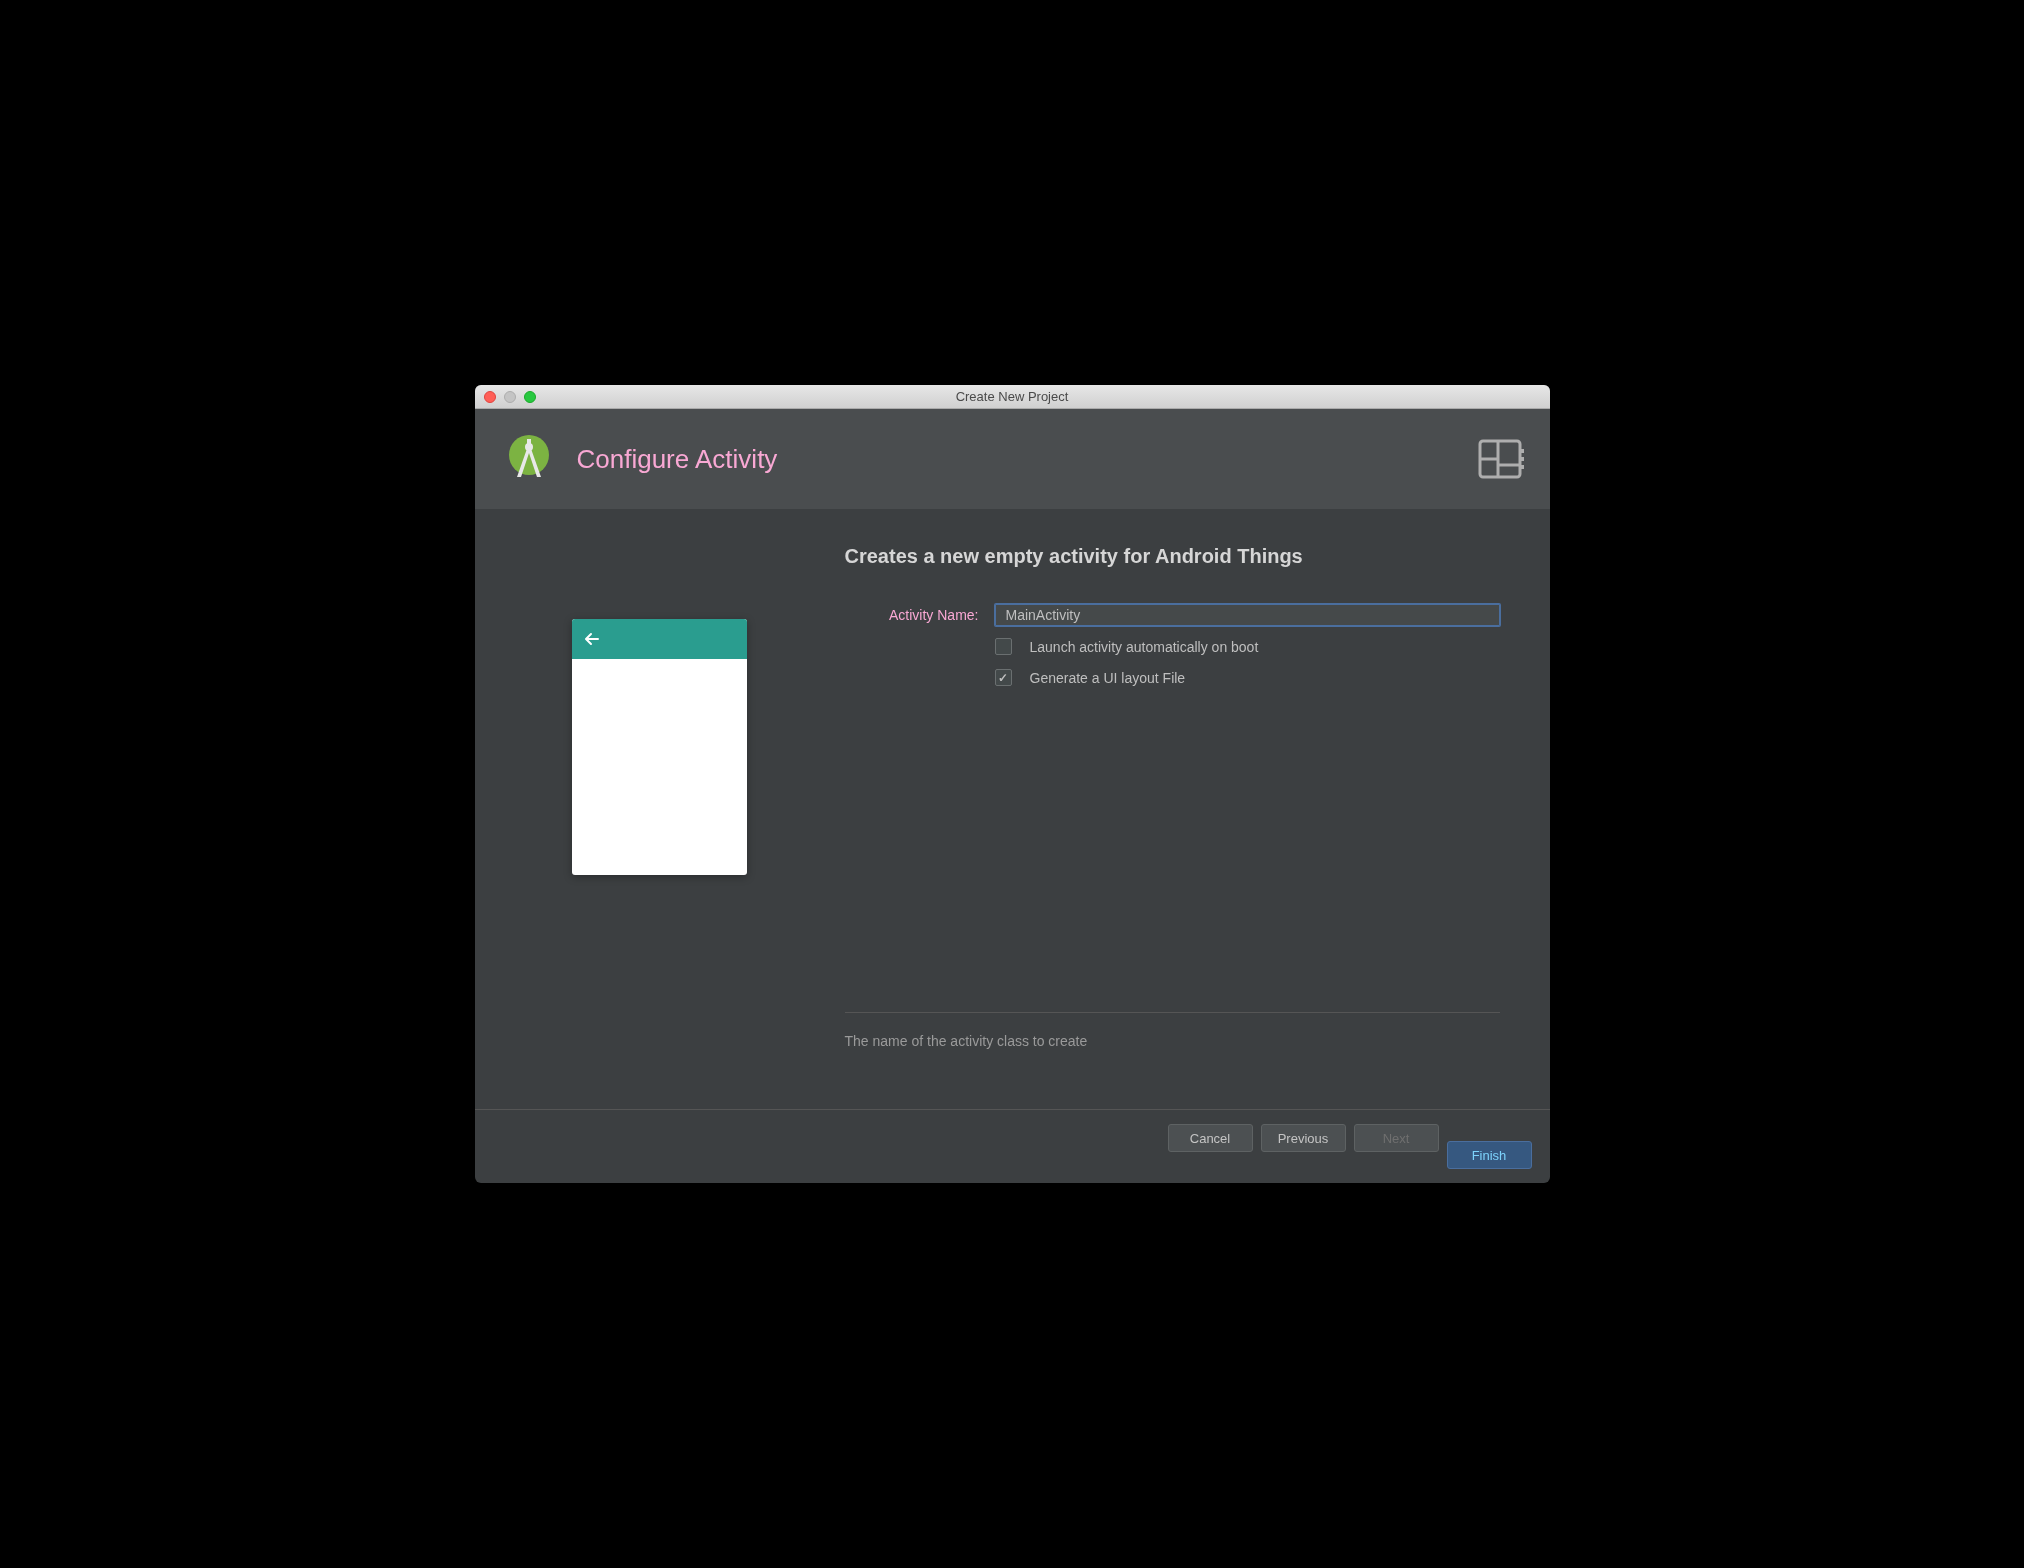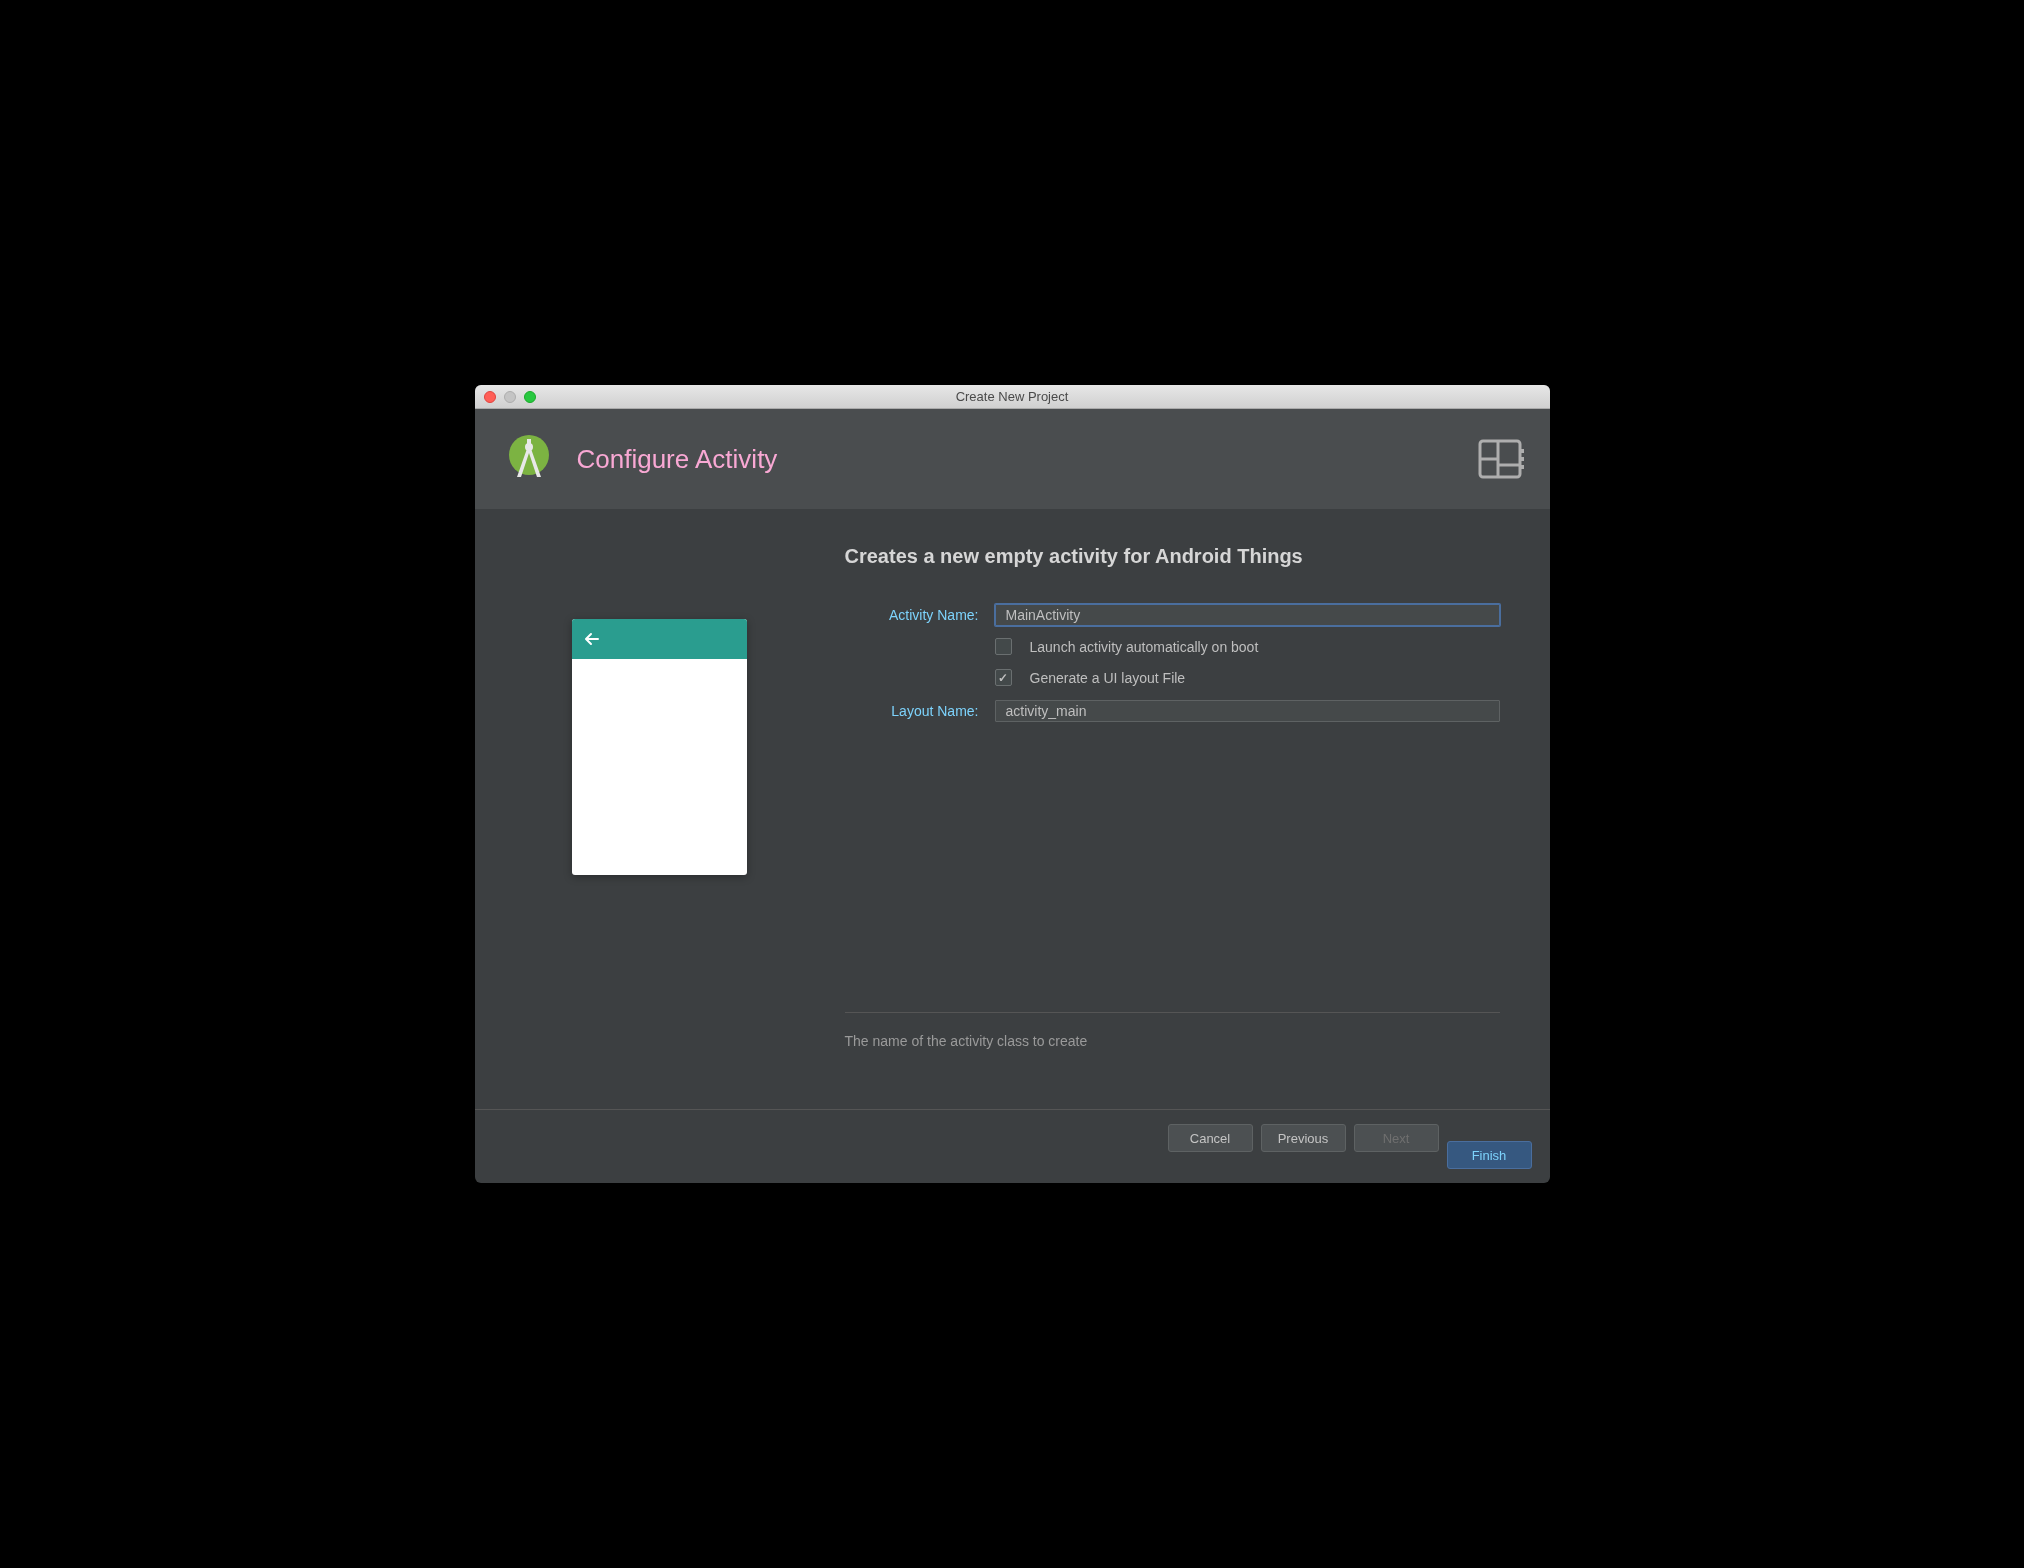--- a/index.html
+++ b/index.html
@@ -118,21 +118,21 @@
     .form-row {
       display: flex;
       align-items: center;
       margin-bottom: 12px;
     }
     .form-label {
       width: 150px;
       text-align: right;
       padding-right: 16px;
       font-size: 14px;
-      color: #7dd3fc;
+      color: #f9a8d4;
     }
     .form-input {
       flex: 1;
       height: 22px;
       background: #45494a;
       border: 1px solid #5e6263;
       color: #bfbfbf;
       padding: 0 10px;
       font-size: 14px;
       border-radius: 1px;
@@ -261,24 +261,20 @@
       <div class="checkbox-row">
         <div class="checkbox"></div>
         <div class="checkbox-label">Launch activity automatically on boot</div>
       </div>
 
       <div class="checkbox-row">
         <div class="checkbox checked"></div>
         <div class="checkbox-label">Generate a UI layout File</div>
       </div>
 
-      <div class="form-row">
-        <div class="form-label">Layout Name:</div>
-        <input type="text" class="form-input" value="activity_main" style="">
-      </div>
 
       <div class="help-text">The name of the activity class to create</div>
     </div>
   </div>
 
   <div class="footer">
     <button class="btn">Cancel</button>
     <button class="btn">Previous</button>
     <button class="btn disabled">Next</button>
     <button class="btn primary">Finish</button>

